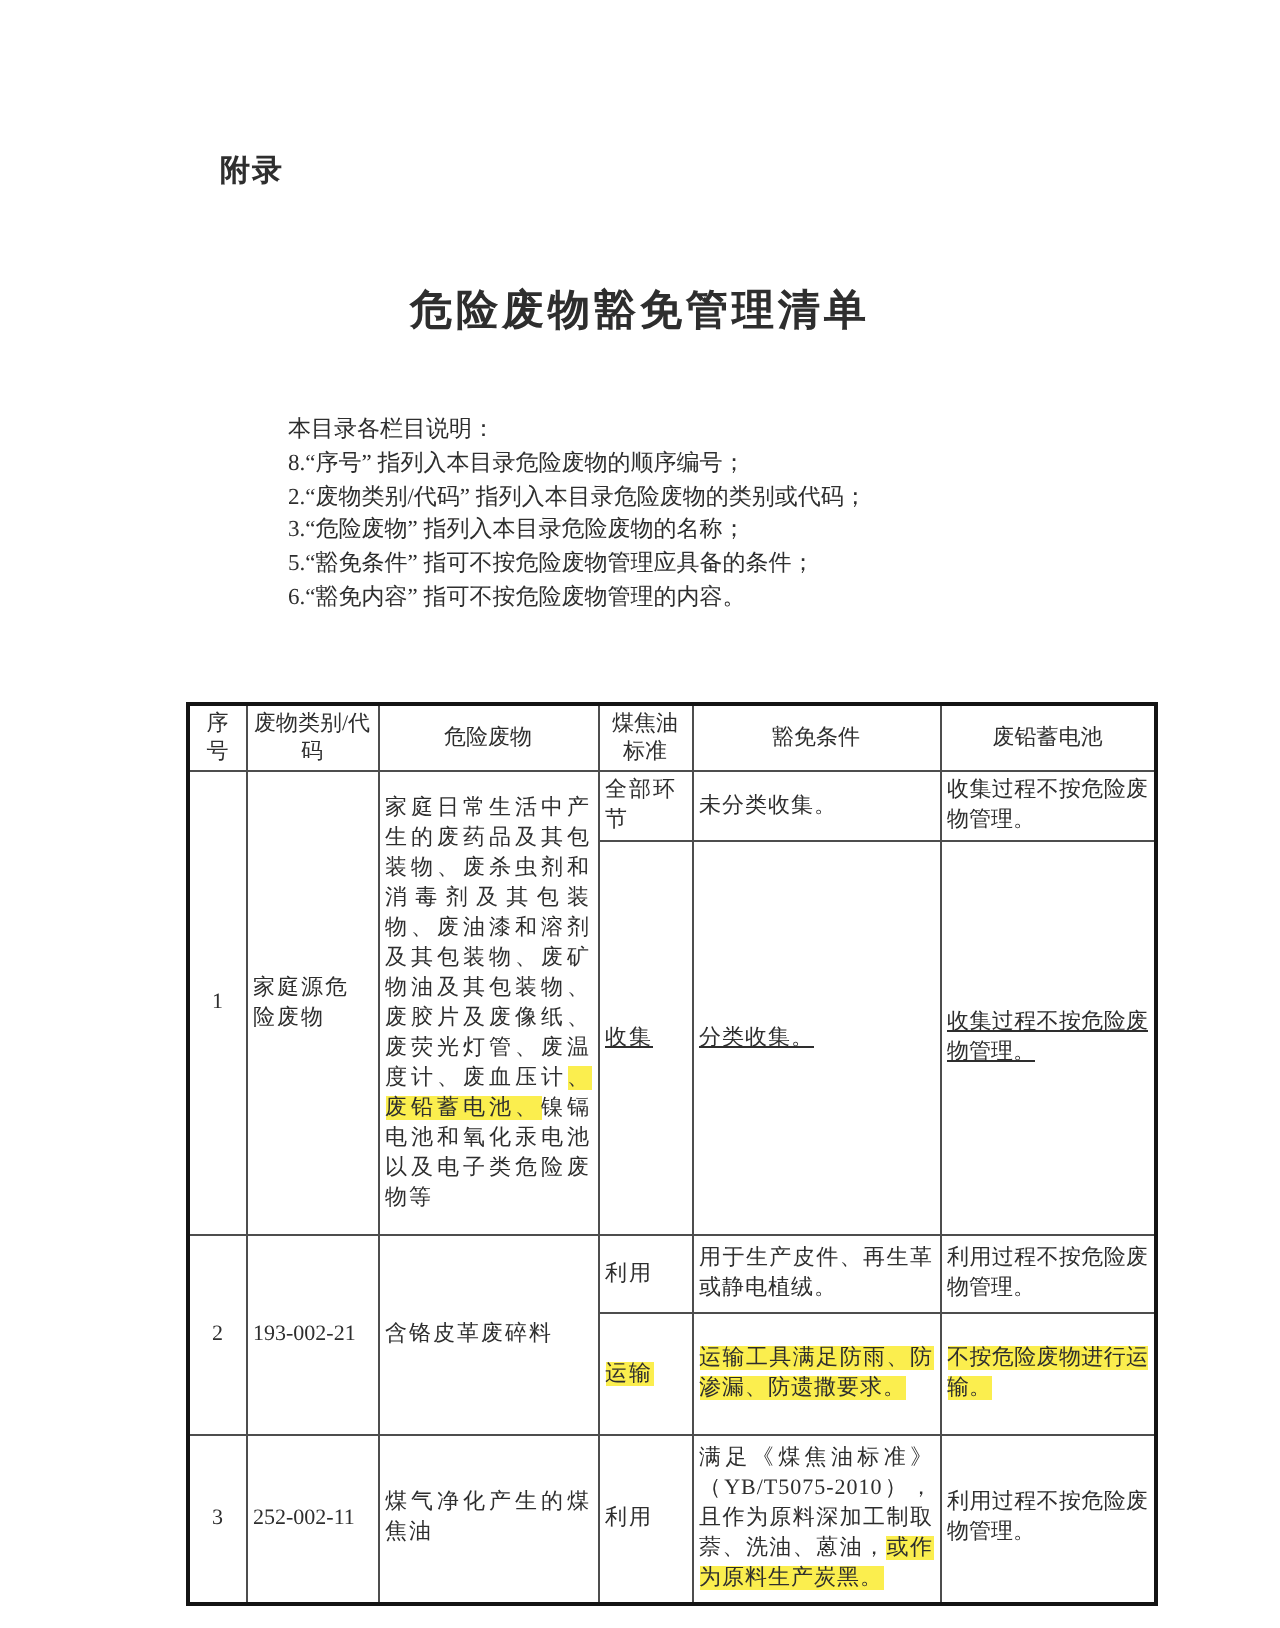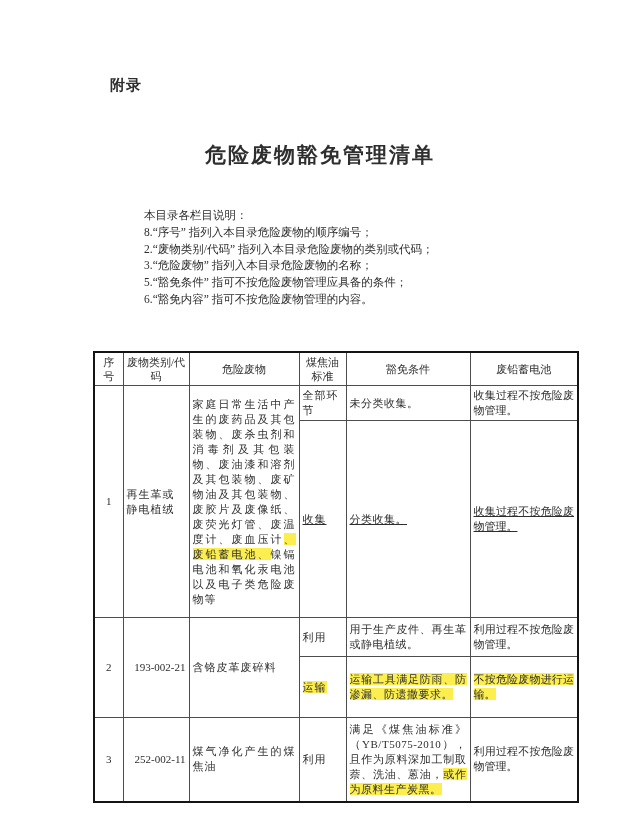--- a/index.html
+++ b/index.html
@@ -38,21 +38,21 @@
   }
   col.w-seq{width:29px;}
   col.w-cat{width:66px;}
   col.w-waste{width:110px;}
   col.w-stage{width:47px;}
   col.w-cond{width:124px;}
   col.w-content{width:108px;}
   th{text-align:center;line-height:14px;padding:1px 2px;}
   .c-seq{text-align:center;}
   .c-cat{text-align:left;padding:2px 4px;letter-spacing:1px;}
-  .c-code{text-align:right;padding:2px 3px;letter-spacing:0;}
+  .c-code{text-align:left;padding:2px 3px;letter-spacing:0;}
   .c-waste{text-align:justify;text-align-last:left;padding:2px 4px;letter-spacing:1px;}
   .c-stage{letter-spacing:1px;margin-top:12px;}
   .c-cond{text-align:justify;text-align-last:left;padding:2px 4px;letter-spacing:0.5px;}
   .c-content{text-align:justify;text-align-last:left;padding:2px 3px;letter-spacing:0;}
   .h-hdr{height:30px;border-radius:15px;}
   .h-r1a{height:30px;}
   .h-r1b{height:197px;text-decoration:underline;}
   .h-r2a{height:39px;}
   .h-r2b{height:61px;}
   .h-r3{height:84px;}
@@ -91,21 +91,21 @@
       <th>废物类别/代码</th>
       <th>危险废物</th>
       <th>煤焦油标准</th>
       <th>豁免条件</th>
       <th>废铅蓄电池</th>
     </tr>
   </thead>
   <tbody>
     <tr class="h-r1a">
       <td class="c-seq" rowspan="2">1</td>
-      <td class="c-cat" rowspan="2">再生革或静电植绒</td>
+      <td class="c-cat" rowspan="2">家庭源危险废物</td>
       <td class="c-waste" rowspan="2"><span>家庭日常生活中产生的废药品及其包装物、废杀虫剂和消毒剂及其包装物、废油漆和溶剂及其包装物、废矿物油及其包装物、废胶片及废像纸、废荧光灯管、废温度计、废血压计</span><mark>、废铅蓄电池、</mark><span>镍镉电池和氧化汞电池以及电子类危险废物等</span></td>
       <td class="c-stage">全部环节</td>
       <td class="c-cond">未分类收集。</td>
       <td class="c-content">收集过程不按危险废物管理。</td>
     </tr>
     <tr class="h-r1b">
       <td class="c-stage">收集</td>
       <td class="c-cond">分类收集。</td>
       <td class="c-content">收集过程不按危险废物管理。</td>
     </tr>

